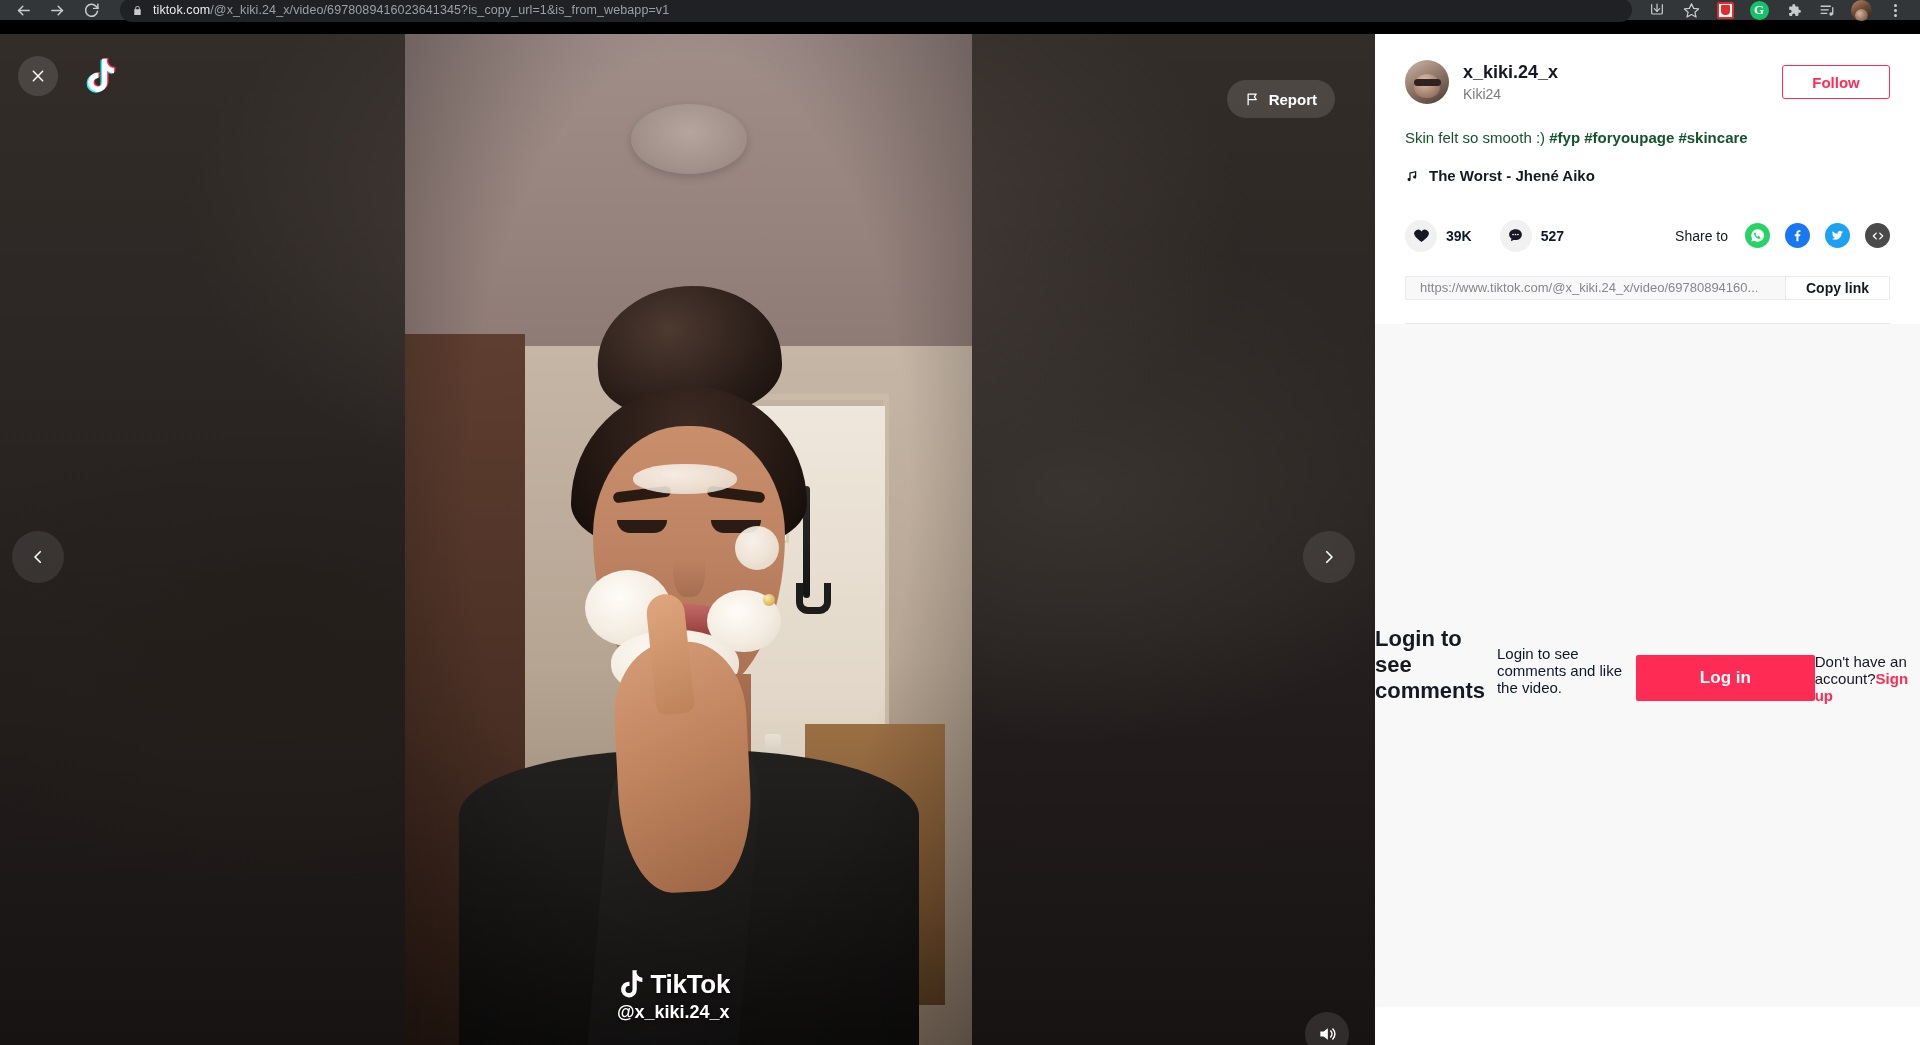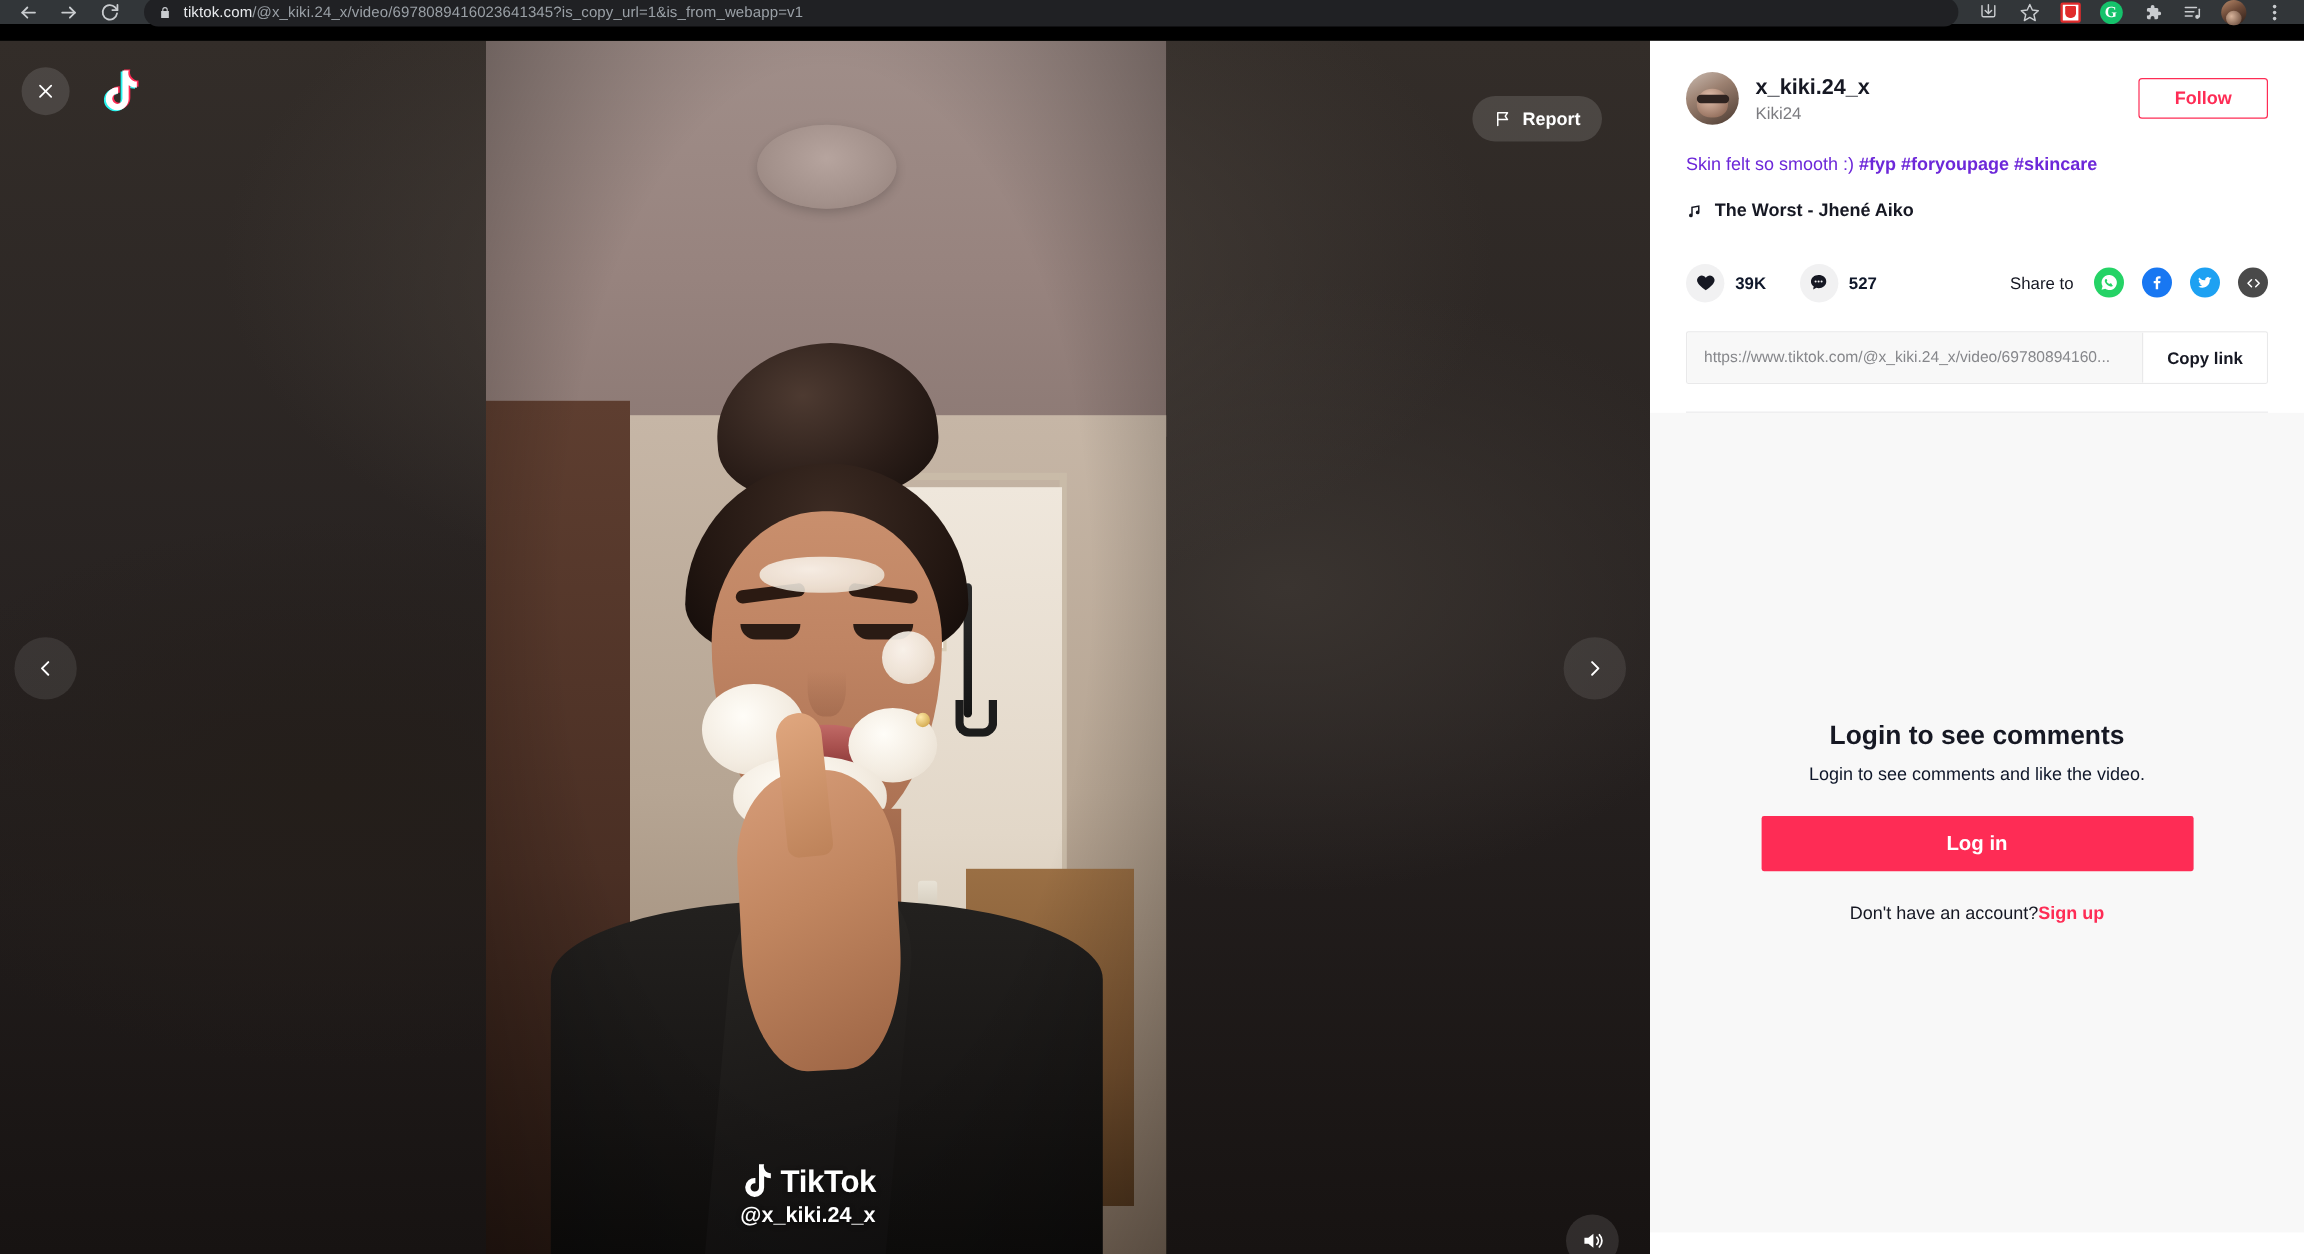--- a/index.html
+++ b/index.html
@@ -358,21 +358,21 @@
     flex: 0 0 auto;
     width: 108px; height: 34px;
     border: 1px solid #fe2c55; border-radius: 3px;
     background: #fff; color: #fe2c55;
     font-size: 15px; font-weight: bold;
     cursor: pointer;
     font-family: "Liberation Sans", sans-serif;
   }
   .caption {
     margin-top: 23px;
-    font-size: 15px; color: #6d28d9; line-height: 1.45;
+    font-size: 15px; color: #14532d; line-height: 1.45;
   }
   .caption .tag { font-weight: bold; }
   .music-row {
     margin-top: 18px;
     display: flex; align-items: center; gap: 9px;
     font-size: 15px; font-weight: bold; color: #161823;
   }
   .engage-row {
     margin-top: 36px;
     display: flex; align-items: center;
@@ -390,21 +390,21 @@
   .share-icon {
     width: 25px; height: 25px; border-radius: 50%;
     display: flex; align-items: center; justify-content: center;
     color: #fff; cursor: pointer;
   }
   .copy-row {
     margin-top: 24px;
     display: flex; align-items: stretch;
     border: 1px solid #e9e9ea;
     border-radius: 2px;
-    height: 44px;
+    height: 24px;
     overflow: hidden;
   }
   .copy-url {
     flex: 1 1 auto;
     background: #f8f8f8;
     font-size: 13px; color: #86878b;
     display: flex; align-items: center;
     padding: 0 14px;
     white-space: nowrap; overflow: hidden; text-overflow: ellipsis;
     min-width: 0;
@@ -415,21 +415,21 @@
     border: none; border-left: 1px solid #e9e9ea;
     padding: 0 20px;
     font-size: 14px; font-weight: bold; color: #161823;
     cursor: pointer;
     font-family: "Liberation Sans", sans-serif;
   }
   .panel-divider { height: 1px; background: #e9e9ea; margin-top: 23px; }
   .comments-area {
     background: #f8f8f8;
     height: 683px;
-    display: flex; flex-direction: column;
+    display: flex; flex-direction: row;
     align-items: center; justify-content: center;
   }
   .login-title { font-size: 22px; font-weight: bold; color: #161823; }
   .login-sub { font-size: 15px; color: #0f172a; margin-top: 11px; }
   .login-btn {
     margin-top: 26px;
     width: 360px; height: 46px;
     background: #fe2c55; color: #fff;
     border: none; border-radius: 2px;
     font-size: 17px; font-weight: bold;

